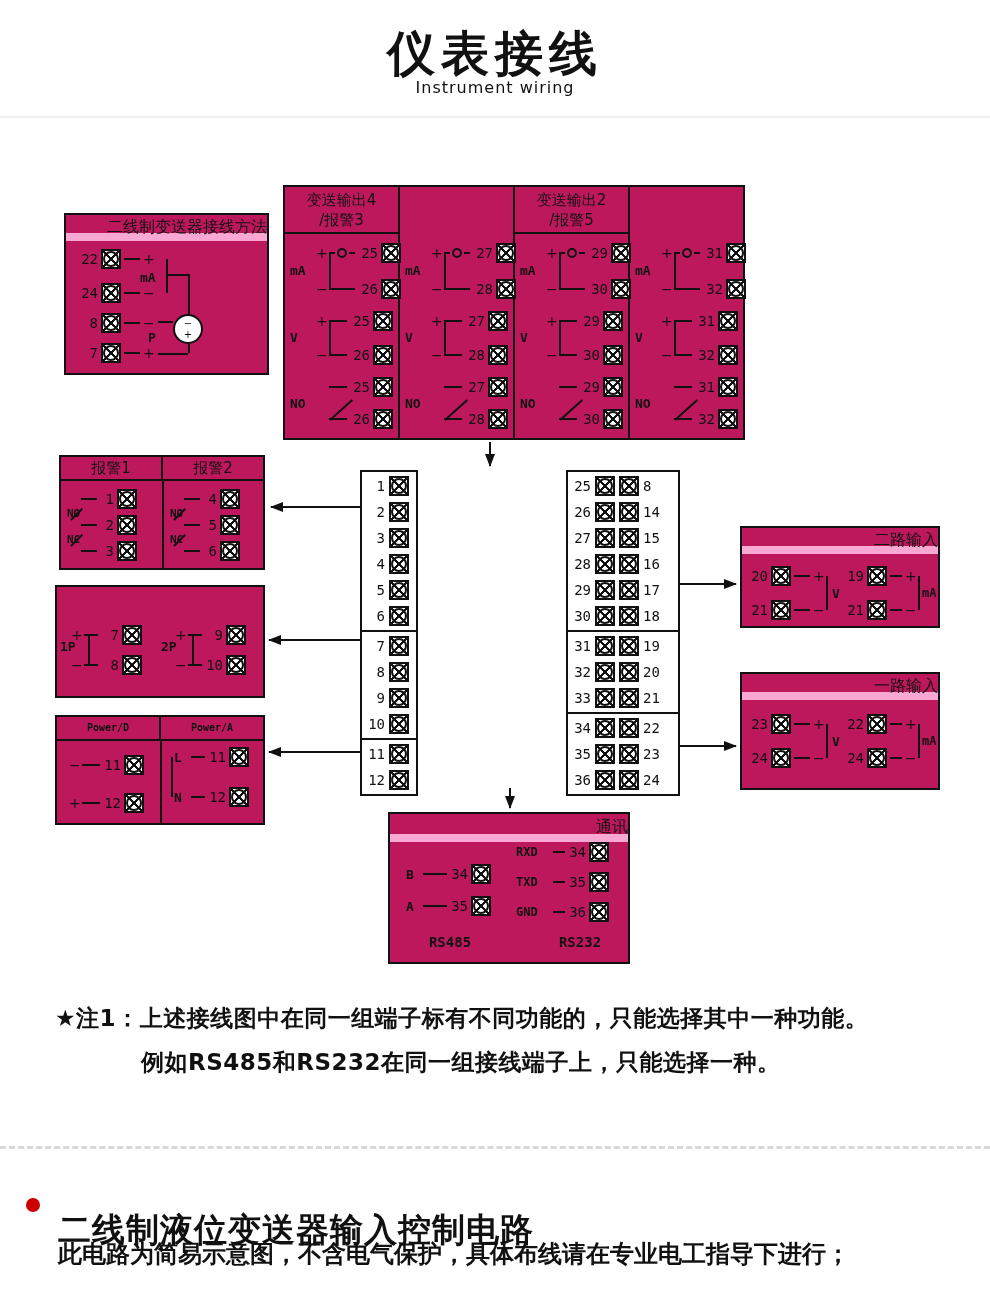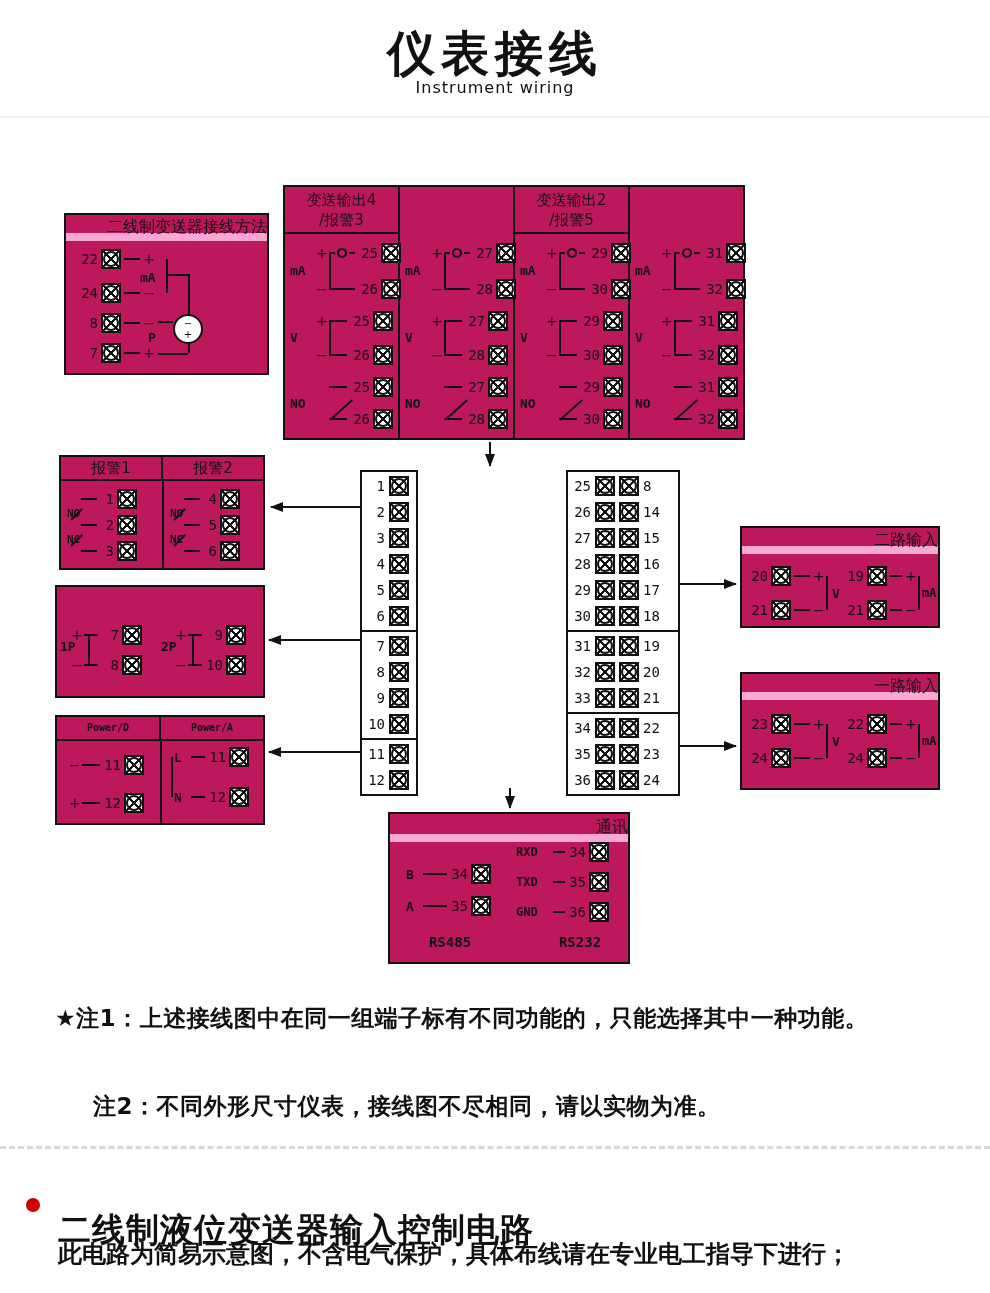--- a/index.html
+++ b/index.html
@@ -746,23 +746,21 @@
     <line class="aw" x1="360" y1="752" x2="269" y2="752" marker-end="url(#ah)"></line>
     <line class="aw" x1="680" y1="584" x2="736" y2="584" marker-end="url(#ah)"></line>
     <line class="aw" x1="680" y1="746" x2="736" y2="746" marker-end="url(#ah)"></line>
     <line class="aw" x1="490" y1="442" x2="490" y2="466" marker-end="url(#ah)"></line>
     <line class="aw" x1="510" y1="788" x2="510" y2="808" marker-end="url(#ah)"></line>
   </svg>
 
   <div class="note" style="left:55px;top:1003px">
     <span>★注1：</span><span>上述接线图中在同一组端子标有不同功能的，只能选择其中一种功能。</span>
   </div>
-  <div class="note" style="left:93px;top:1091px">
-    <span>注2：</span><span>不同外形尺寸仪表，接线图不尽相同，请以实物为准。</span>
-  </div>
+  <div class="note" style="left:141px;top:1047px">例如RS485和RS232在同一组接线端子上，只能选择一种。</div>
 
   <div class="dashed"></div>
 
   <span class="red-dot" style="left: 26px; top: 1198px; background: rgb(204, 0, 0);"></span>
   <h2 class="bottom-heading" style="left:58px;top:1208px">二线制液位变送器输入控制电路</h2>
   <div class="bottom-desc" style="left:58px;top:1238px">此电路为简易示意图，不含电气保护，具体布线请在专业电工指导下进行；</div>
 
 </div>
 
 </body></html>

